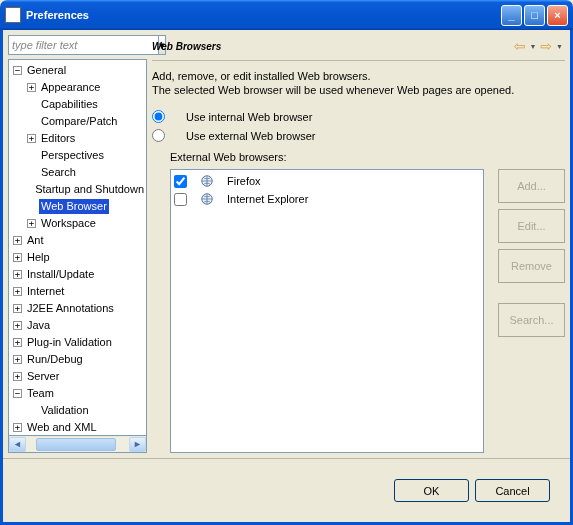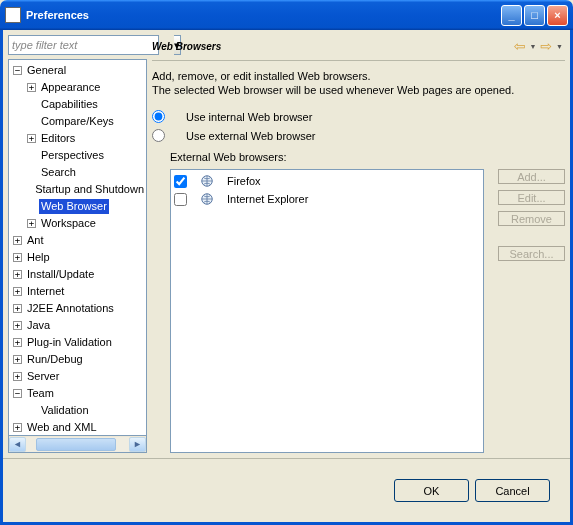--- a/index.html
+++ b/index.html
@@ -10,21 +10,21 @@
 .titlebar .spacer { flex: 1; }
 .titlebar .winbtn { width: 21px; height: 21px; margin-left: 2px; border-radius: 3px; display: flex; align-items: center; justify-content: center; border: 1px solid white; font-family: Arial; font-weight: bold; }
 .winbtn.min { background: linear-gradient(to bottom, #7eb6f5, #2f74d0); color: white; }
 .winbtn.max { background: linear-gradient(to bottom, #7eb6f5, #2f74d0); color: white; }
 .winbtn.close { background: linear-gradient(to bottom, #f5a68f, #e14d2f); color: white; }
 
 .content-frame { border: 3px solid #0555d0; border-top: none; height: 495px; background: #ece9d8; display: flex; flex-direction: column; }
 .main-area { flex: 1; display: flex; padding: 5px; gap: 5px; overflow: hidden; }
 
 .left-panel { width: 139px; display: flex; flex-direction: column; }
-.filter-box { display: flex; margin-bottom: 4px; gap: 15px; }
+.filter-box { display: flex; margin-bottom: 4px; }
 .filter-box input { flex: 1; border: 1px solid #7f9db9; padding: 2px 3px; height: 20px; font-style: italic; color: #888; }
 .filter-box .dropdown-btn { width: 18px; height: 20px; border: 1px solid #7f9db9; border-left: none; background: linear-gradient(#fff, #e1e1d4); display: flex; align-items: center; justify-content: center; }
 .tree { flex: 1; background: white; border: 1px solid #7f9db9; overflow: auto; padding: 2px 0; }
 .tree-item { white-space: nowrap; padding: 1px 0; line-height: 15px; cursor: default; display: flex; align-items: center; }
 .tree-toggle { width: 9px; height: 9px; border: 1px solid #919191; margin-right: 3px; display: inline-flex; align-items: center; justify-content: center; font-size: 9px; line-height: 7px; background: white; color: #000; font-family: monospace; }
 .tree-toggle.blank { border: none; background: transparent; }
 .tree-label { padding: 0 2px; }
 .tree-label.selected { background: #1d4ed8; color: white; }
 .indent-0 { padding-left: 4px; }
 .indent-1 { padding-left: 18px; }
@@ -46,21 +46,21 @@
 .desc { line-height: 14px; margin-bottom: 10px; }
 .radio-row { margin: 3px 0; display: flex; align-items: center; gap: 21px; }
 .radio-row input { margin: 0; }
 .ext-row { display: flex; gap: 6px; margin-top: 6px; }
 .ext-label { margin-left: 18px; margin-top: 6px; }
 .browser-list { flex: 1; background: white; border: 1px solid #7f9db9; padding: 2px; margin-left: 18px; }
 .browser-item { display: flex; align-items: center; gap: 12px; padding: 1px; }
 .browser-item input { margin: 0; }
 .browser-icon { width: 16px; height: 16px; display: inline-flex; align-items: center; justify-content: center; }
 .side-buttons { display: flex; flex-direction: column; gap: 6px; width: 75px; }
-.side-buttons button { height: 15px; border: 1px solid #aca899; background: #ece9d8; color: #aca899; margin-left: 8px; }
+.side-buttons button { height: 34px; border: 1px solid #aca899; background: #ece9d8; color: #aca899; margin-left: 8px; }
 .footer { border-top: 1px solid #b8b8a8; padding: 20px; display: flex; justify-content: flex-end; gap: 6px; }
 .footer button { width: 75px; height: 23px; border: 1px solid #003c74; background: #ece9d8; border-radius: 3px; }
 svg.globe { width: 14px; height: 14px; }
 </style>
 </head>
 <body>
 
 <div class="titlebar">
   <div class="app-icon"></div>
   <span>Preferences</span>
@@ -87,21 +87,21 @@
       <div class="tree-item indent-1">
             <span class="tree-toggle">+</span>
             <span class="tree-label">Appearance</span>
           </div>
       <div class="tree-item indent-1">
             <span class="tree-toggle blank"></span>
             <span class="tree-label">Capabilities</span>
           </div>
       <div class="tree-item indent-1">
             <span class="tree-toggle blank"></span>
-            <span class="tree-label">Compare/Keys</span>
+            <span class="tree-label">Compare/Patch</span>
           </div>
       <div class="tree-item indent-1">
             <span class="tree-toggle">+</span>
             <span class="tree-label">Editors</span>
           </div>
       <div class="tree-item indent-1">
             <span class="tree-toggle blank"></span>
             <span class="tree-label">Perspectives</span>
           </div>
       <div class="tree-item indent-1">

